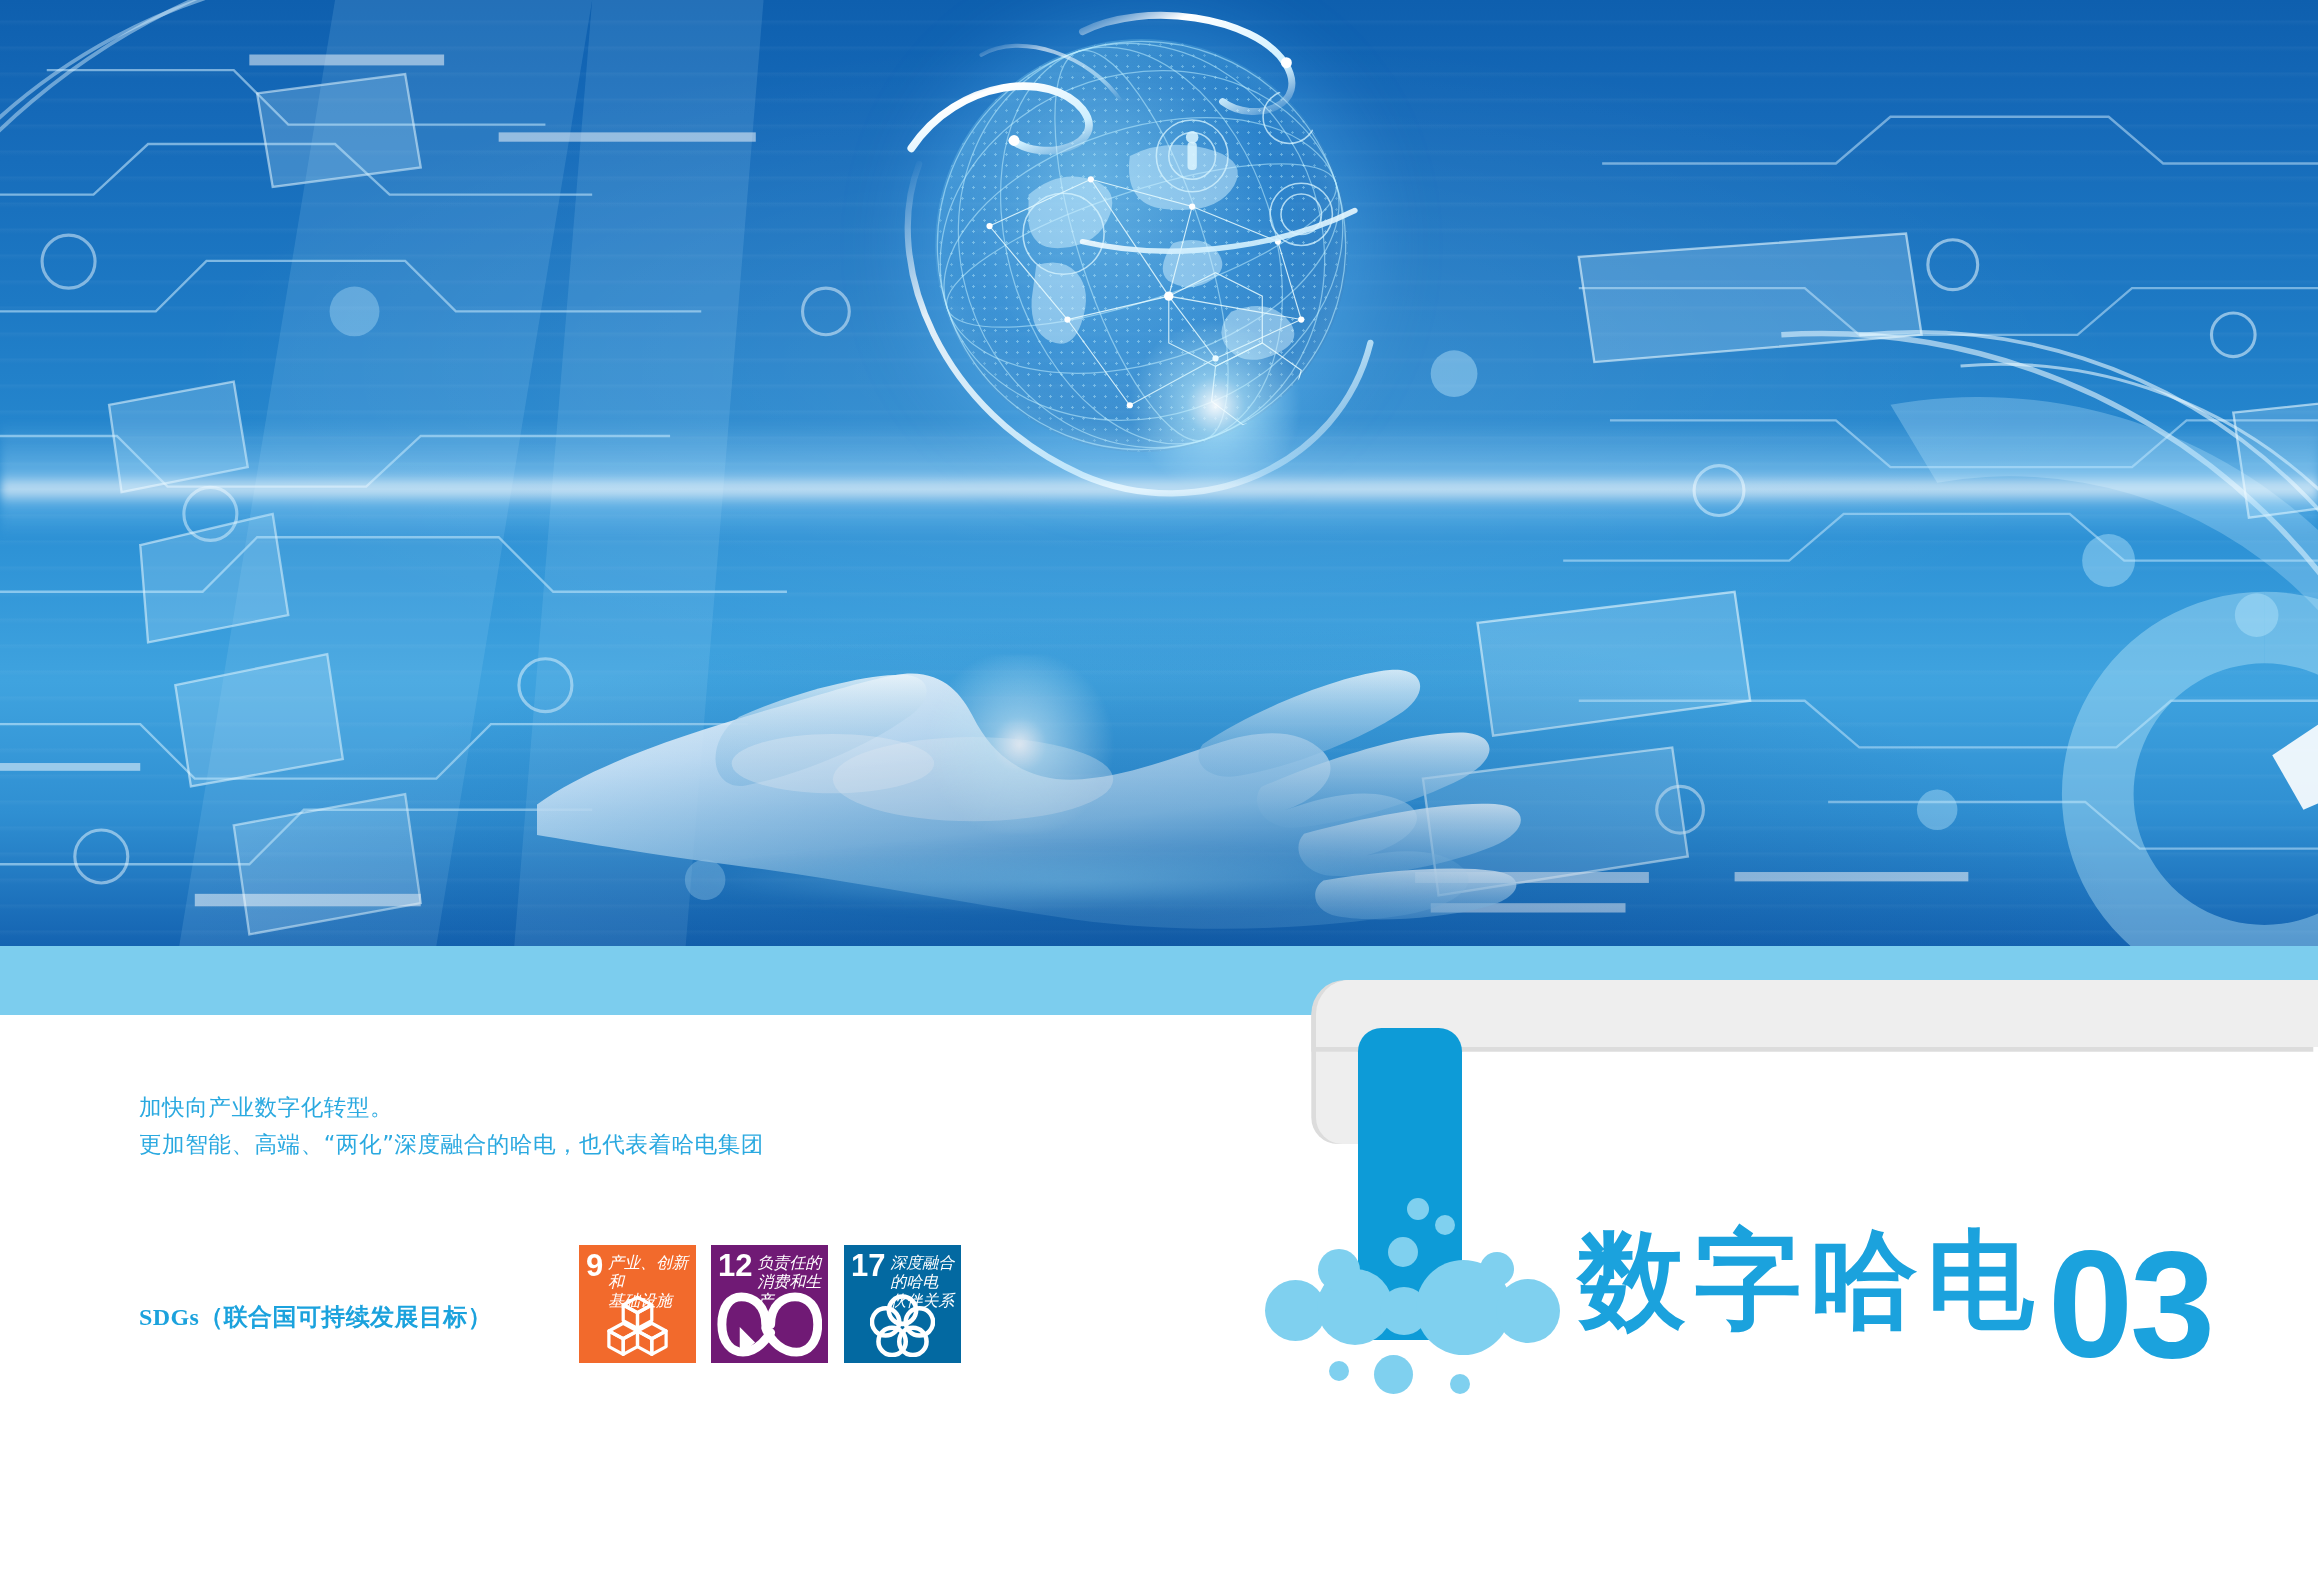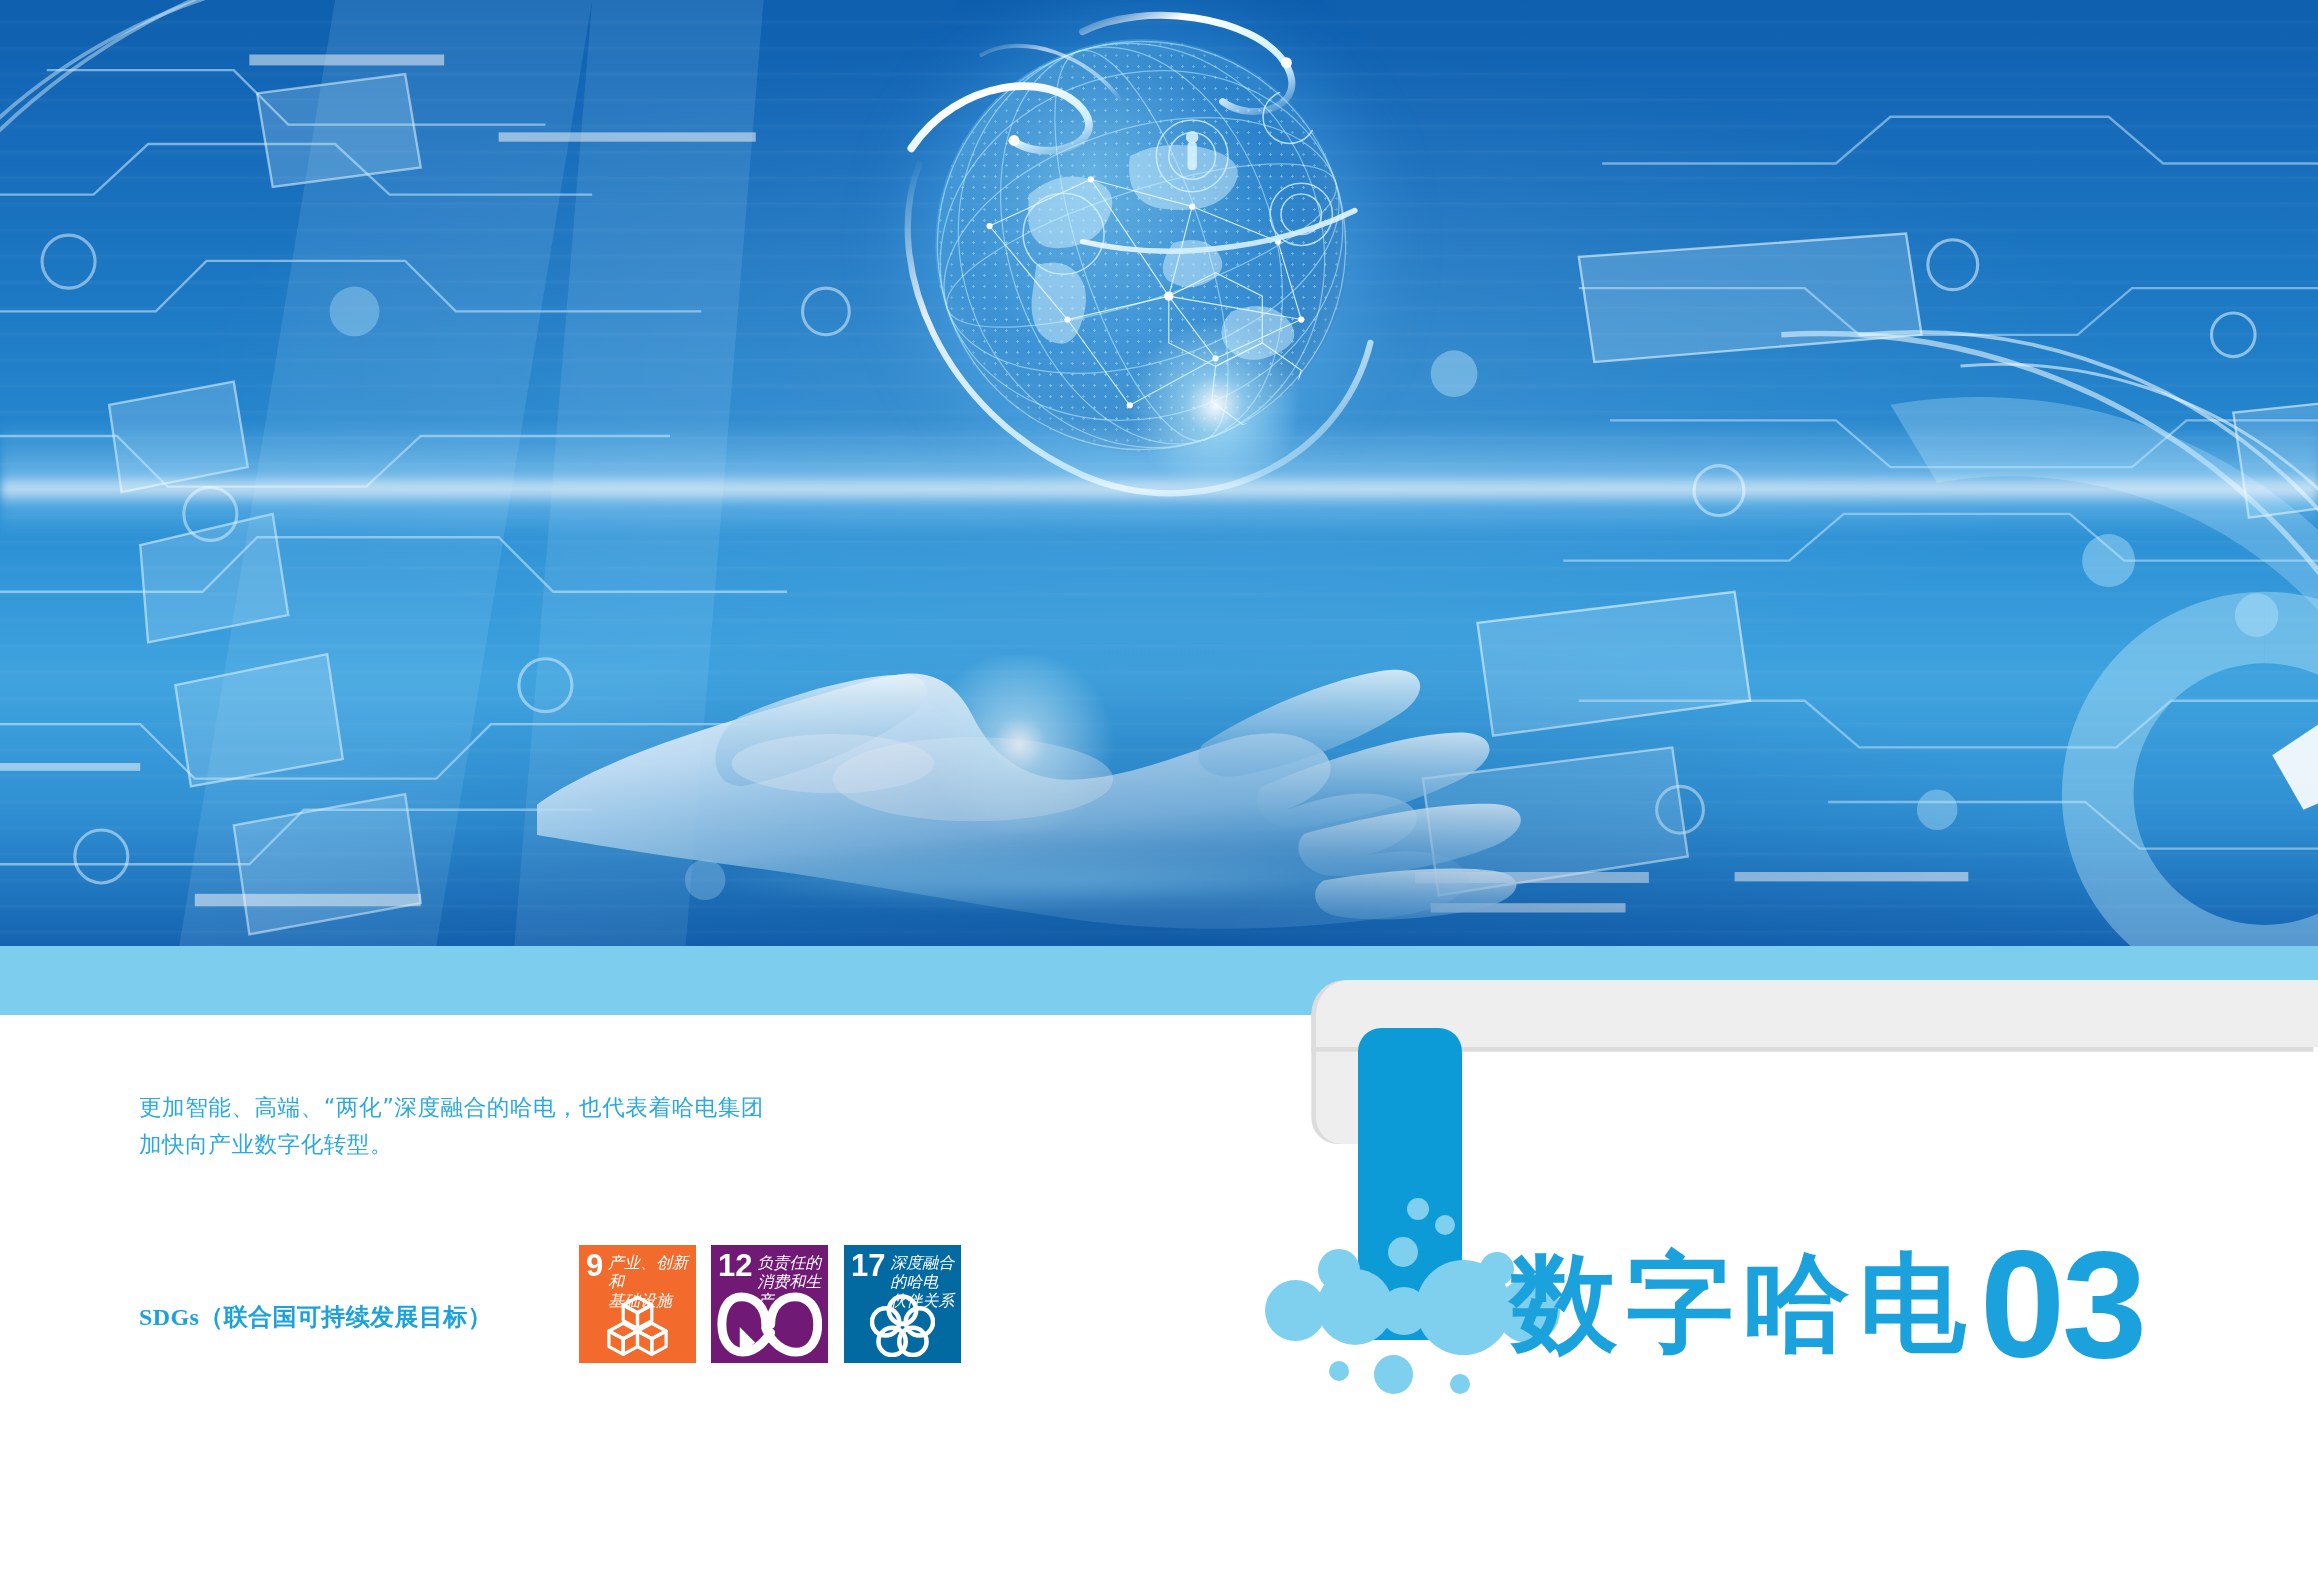--- a/index.html
+++ b/index.html
@@ -142,22 +142,22 @@
   .sdg-txt{
     font-size:16px;line-height:1.18;padding-top:2.3px;white-space:pre-line;
     font-family:"DejaVu Sans","Liberation Sans",sans-serif;
     font-style:italic;
   }
   .sdg-art{position:absolute;left:0;right:0;bottom:4.7px;height:67px;display:flex;align-items:center;justify-content:center;}
   .sdg-art svg{height:65px;}
 
   
   #big-title{
-    position:absolute;left:1510px;top:1227px;
-    display:flex;align-items:center;color:#1ba2dd;white-space:nowrap;
+    position:absolute;left:1578px;top:1227px;
+    display:flex;align-items:flex-start;color:#1ba2dd;white-space:nowrap;
   }
   #big-title-cn{
     font-size:107px;font-weight:bold;letter-spacing:9.3px;line-height:1;
     font-family:"DejaVu Sans","Liberation Sans",sans-serif;
   }
   #big-title-num{
     font-size:153px;font-weight:bold;line-height:1;margin-left:4.7px;letter-spacing:-3.1px;
     font-family:"Liberation Sans","DejaVu Sans",sans-serif;
   }
 </style>
@@ -422,22 +422,22 @@
   <span class="bub" style="left:218px;top:6.2px;  width:34px; height:34px;"></span>
   <span class="bub" style="left:126px;top:-9.3px;width:30px; height:30px;"></span>
   <span class="bub" style="left:145px;top:-48px;width:22px; height:22px;"></span>
   <span class="bub" style="left:173px;top:-31px;width:20px; height:20px;"></span>
   <span class="bub" style="left:67px; top:115px;width:20px; height:20px;"></span>
   <span class="bub" style="left:112px;top:109px;width:39px; height:39px;"></span>
   <span class="bub" style="left:188px;top:128px;width:20px; height:20px;"></span>
 </div>
 
 <div id="bodycopy">
+  <div>加快向产业数字化转型。</div>
   <div>更加智能、高端、“两化”深度融合的哈电，也代表着哈电集团</div>
-  <div>加快向产业数字化转型。</div>
 </div>
 
 <div id="sdg-block">
   <div id="sdg-label">SDGs（联合国可持续发展目标）</div>
 
   <div class="sdg-tile" id="sdg-9">
     <div class="sdg-head">
       <span class="sdg-num">9</span>
       <span class="sdg-txt">产业、创新和
 基础设施</span>

